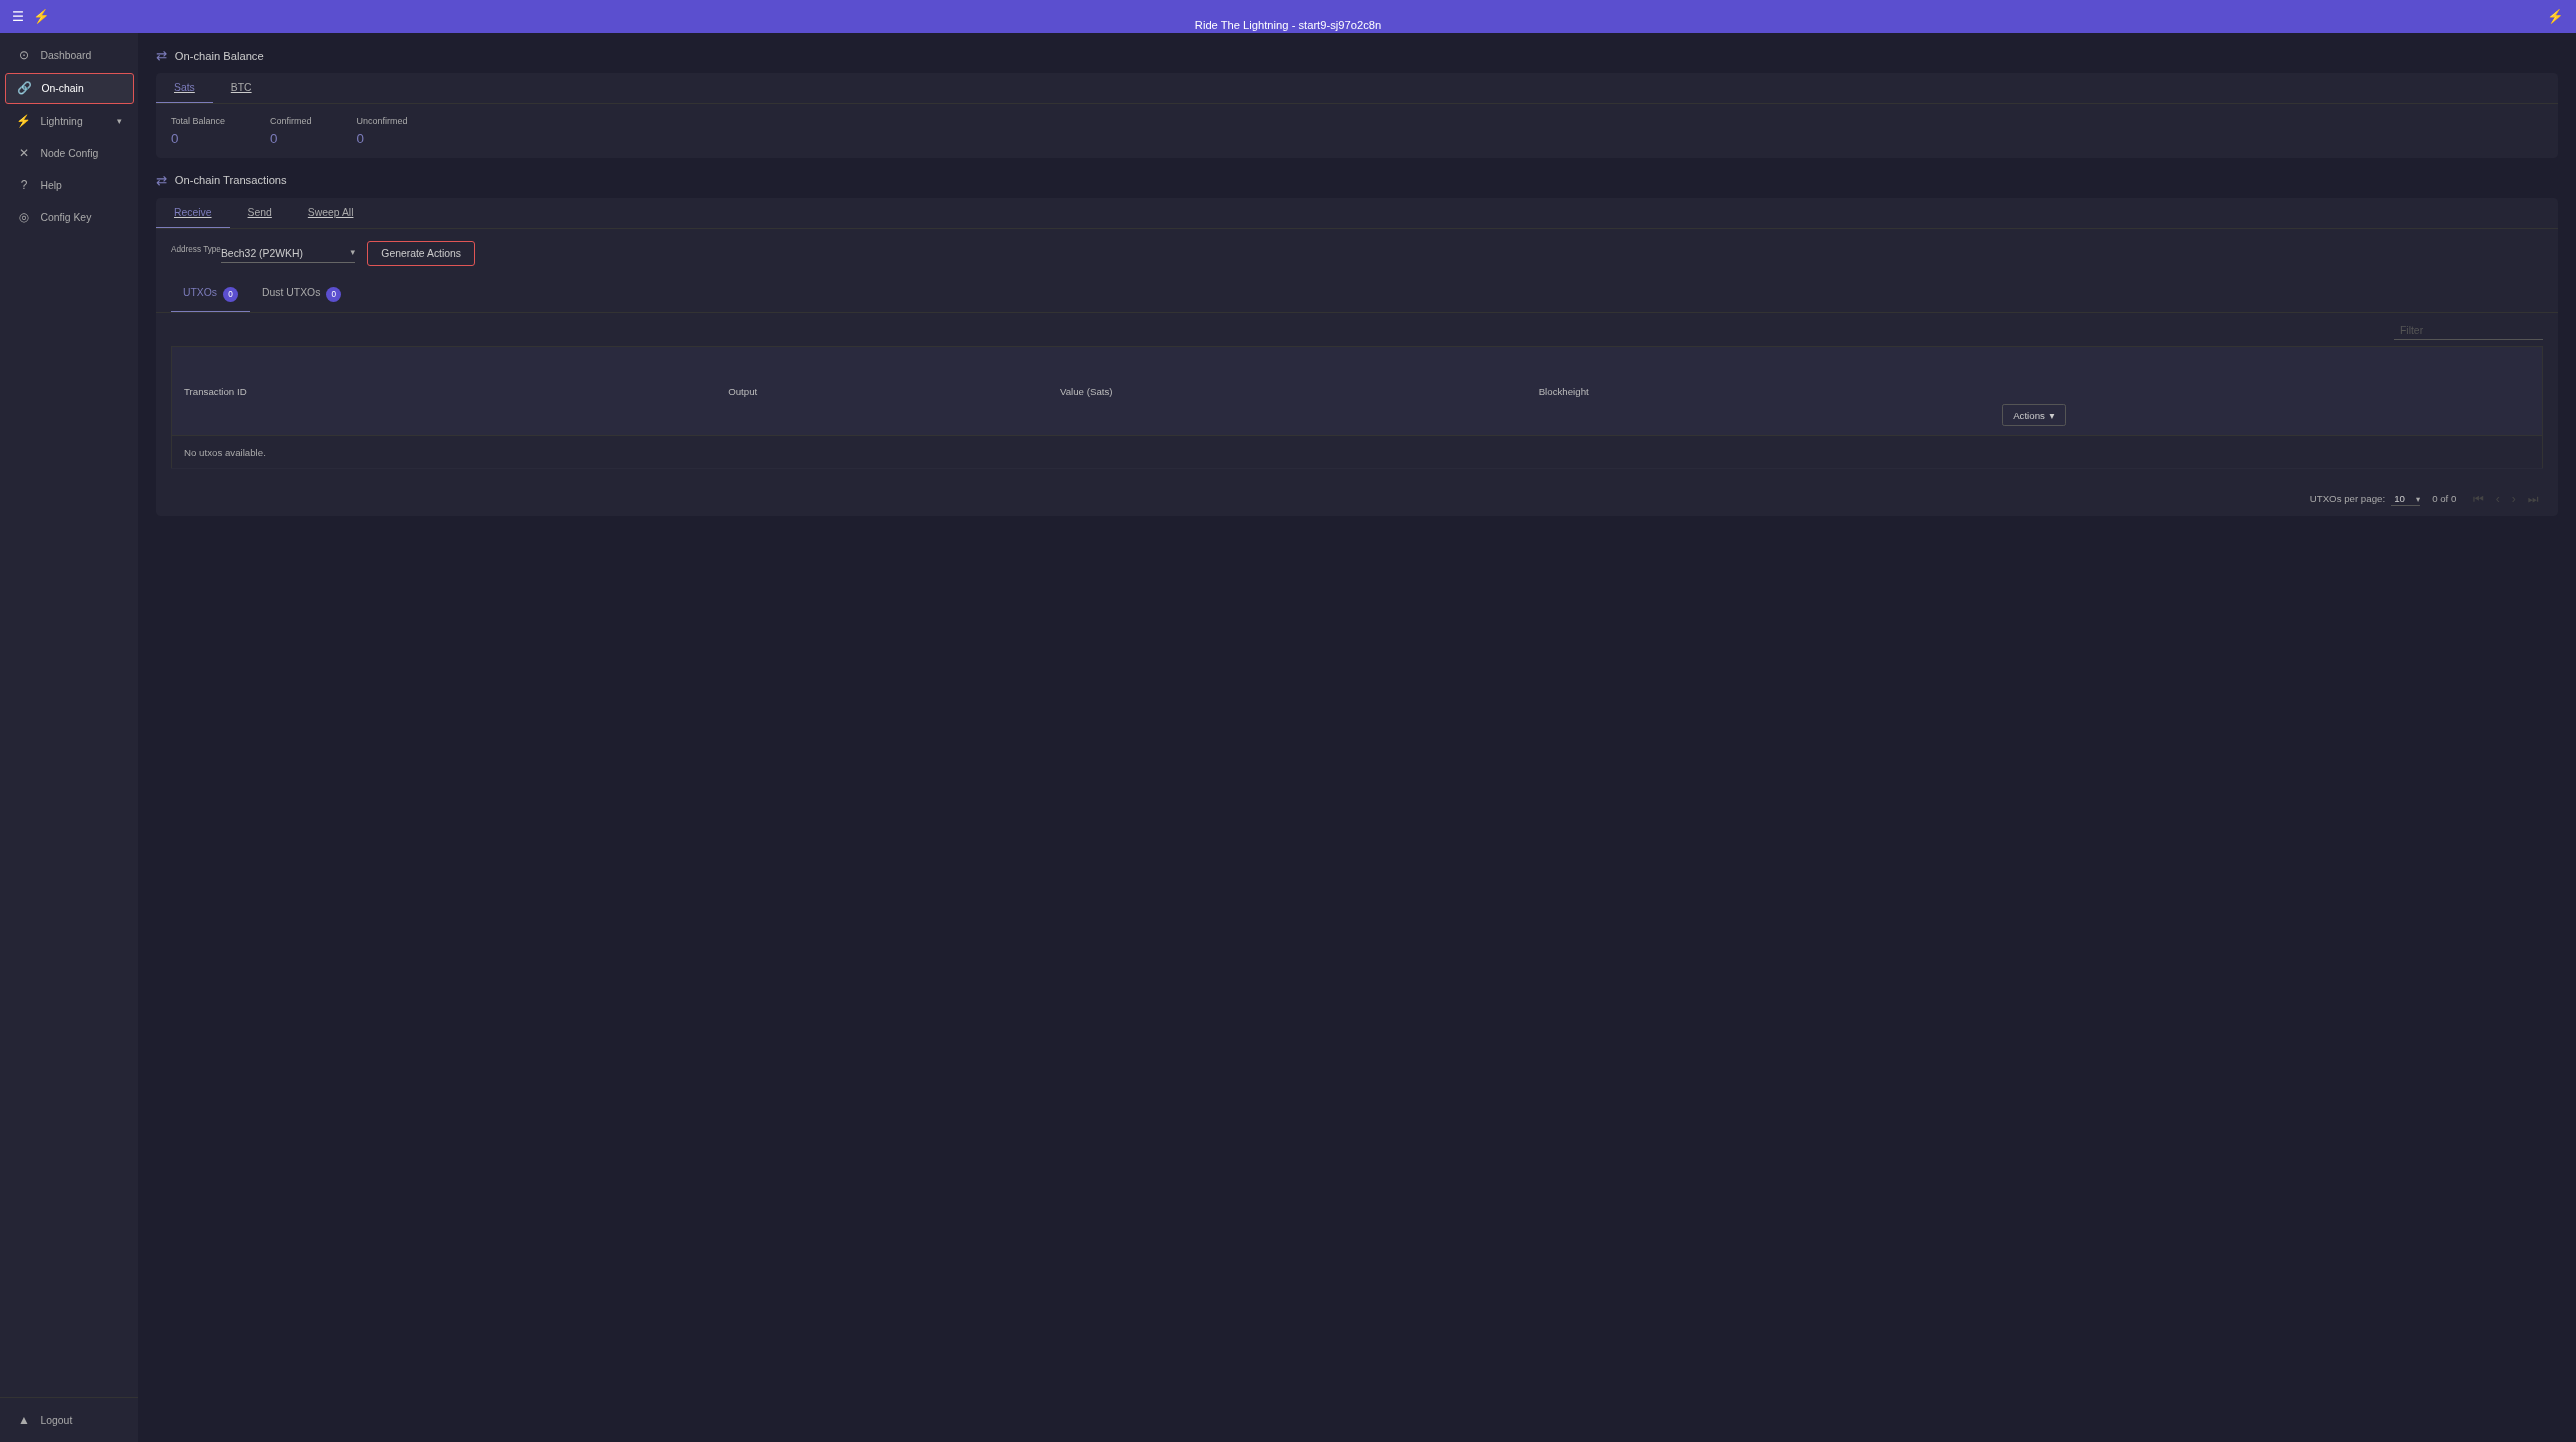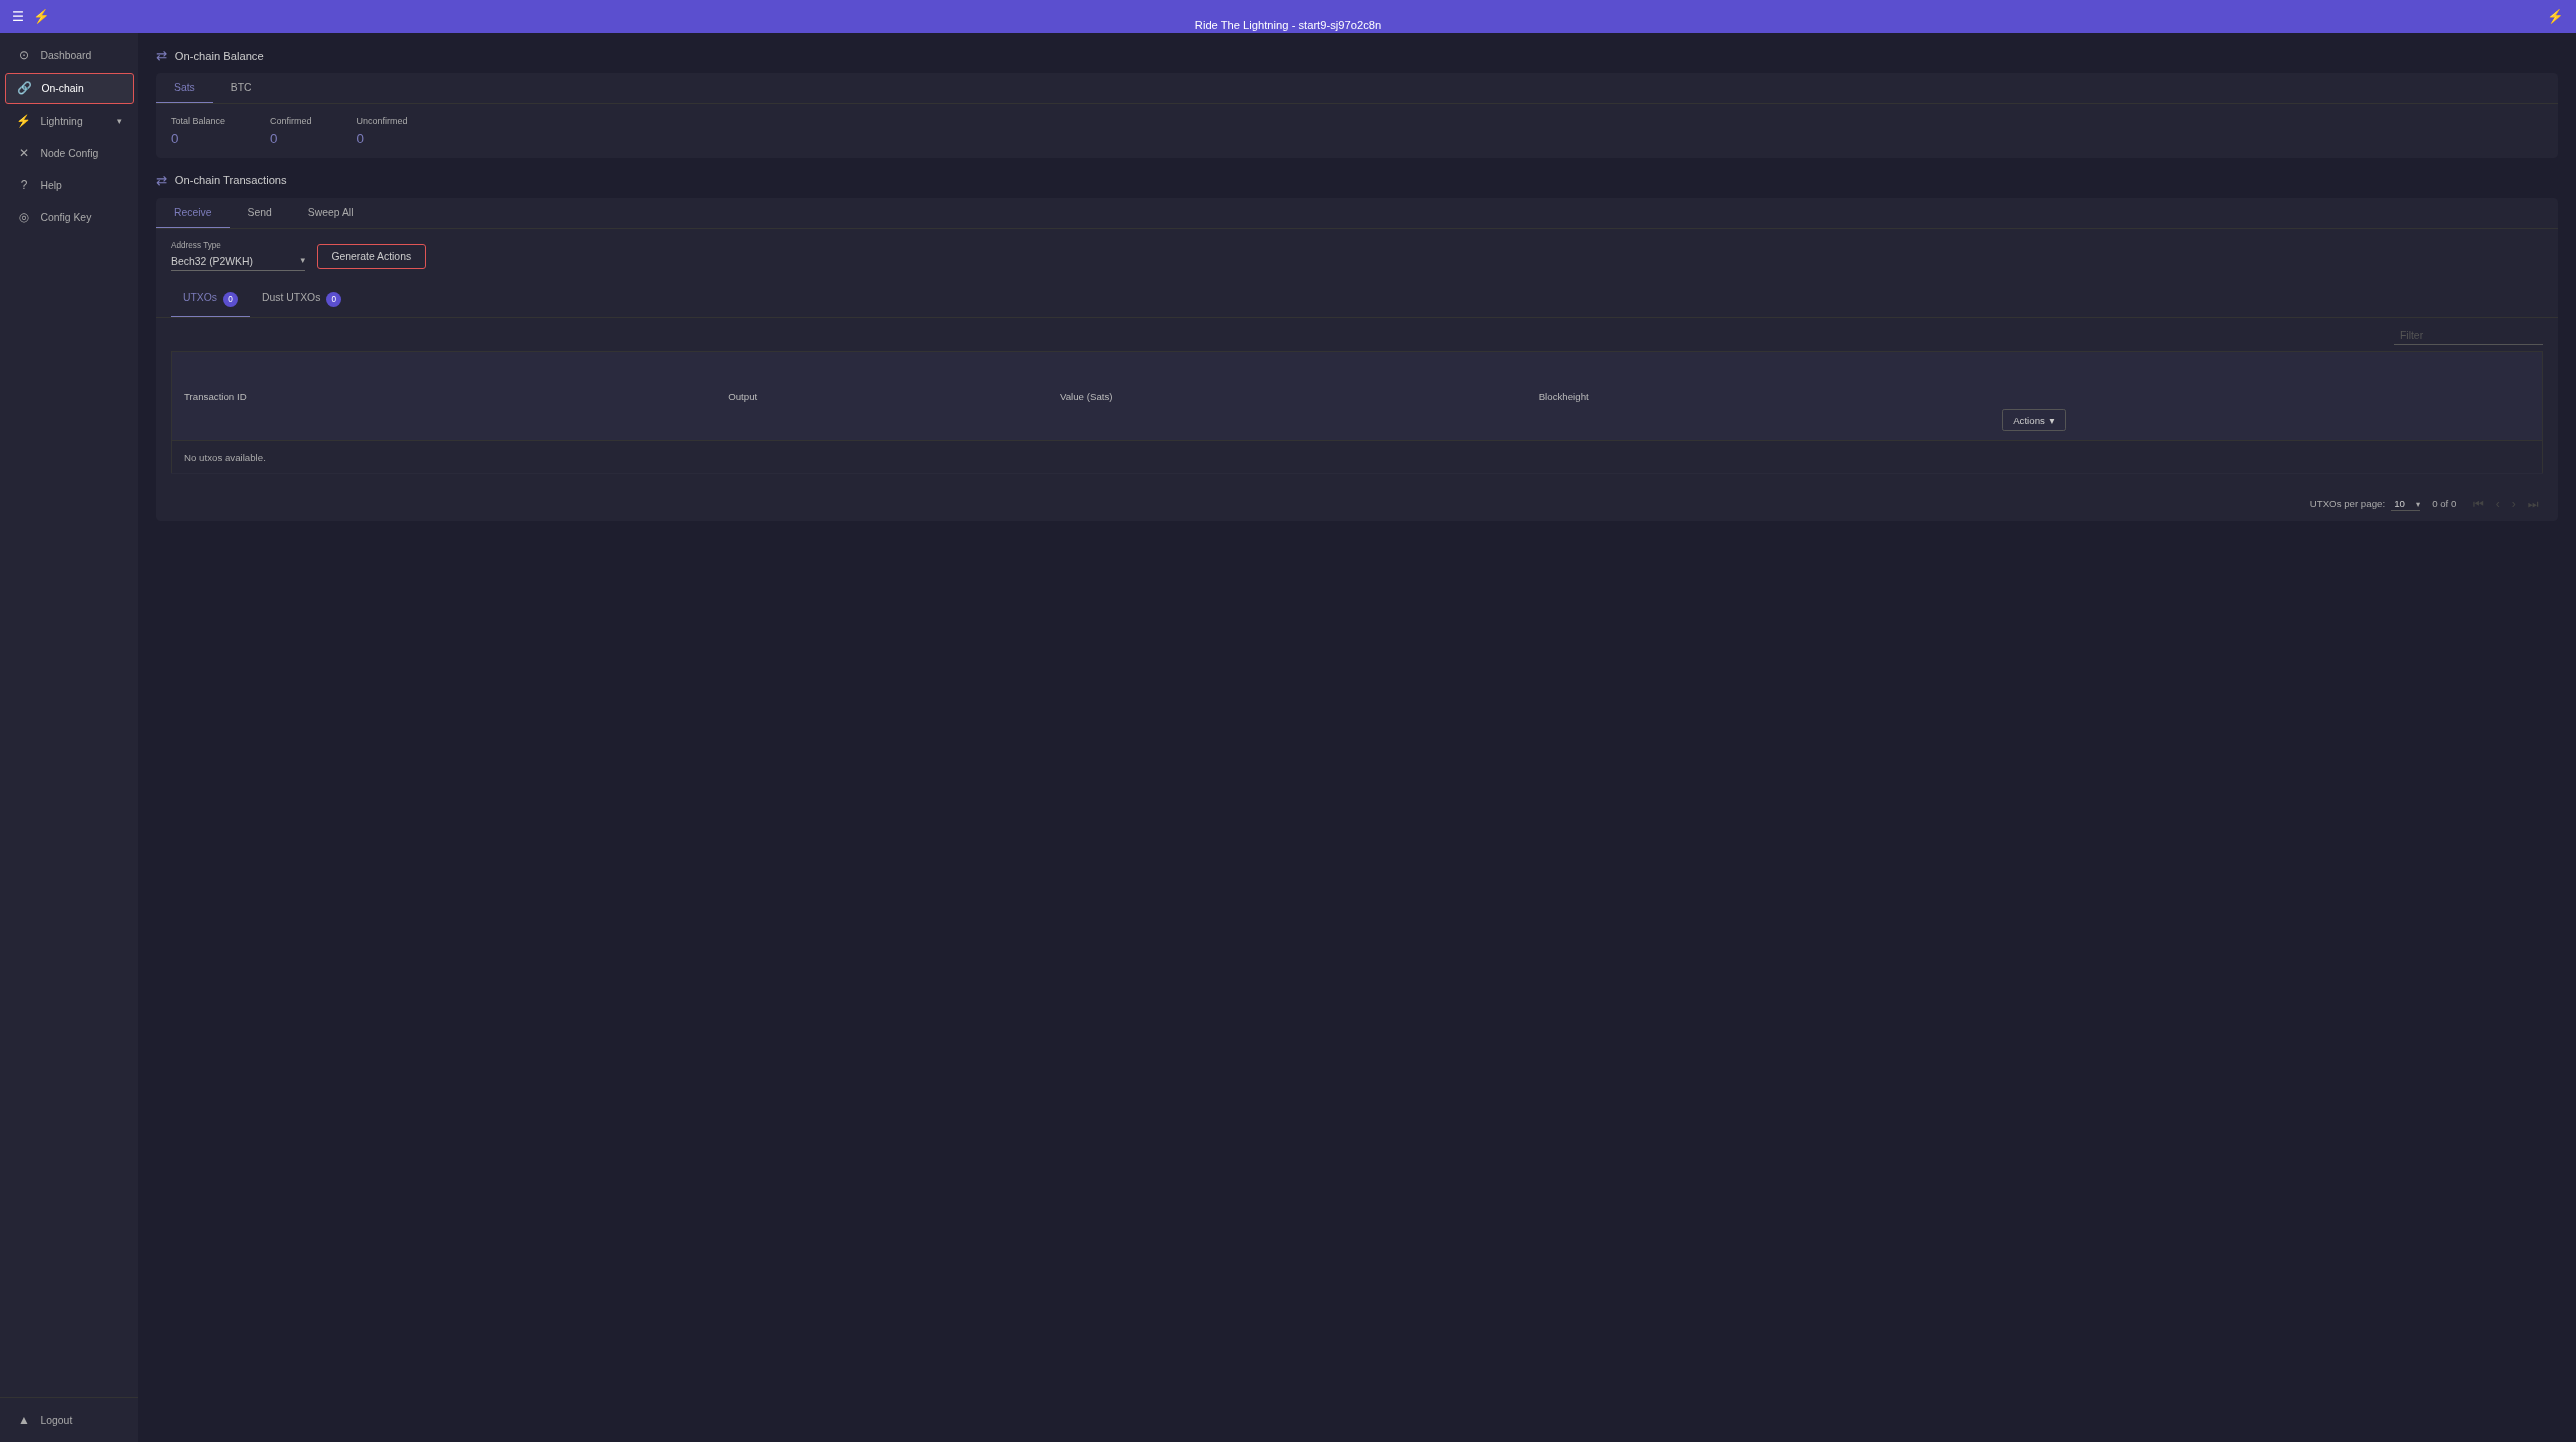--- a/index.html
+++ b/index.html
@@ -101,20 +101,21 @@
       background: #252535;
       border-radius: 4.5px;
       margin-bottom: 15px;
       overflow: hidden;
     }
 
     
     .tab-bar {
       display: flex;
       border-bottom: 0.7px solid #333;
+      text-decoration: underline;
     }
     .tab {
       padding: 9px 18px;
       font-size: 10.4px;
       color: #aaa;
       cursor: pointer;
       border-bottom: 1.5px solid transparent;
     }
     .tab.active {
       color: #7c7cbb;
@@ -142,21 +143,21 @@
     
     .address-row {
       display: flex;
       align-items: center;
       gap: 12px;
       padding: 12px 15px;
     }
     .select-wrap {
       position: relative;
       display: flex;
-      flex-direction: column;
+      flex-direction: row;
       justify-content: space-between;
     }
     .select-wrap label {
       font-size: 8.2px;
       color: #aaa;
       margin-bottom: 3px;
     }
     .select-wrap select {
       background: transparent;
       border: none;

